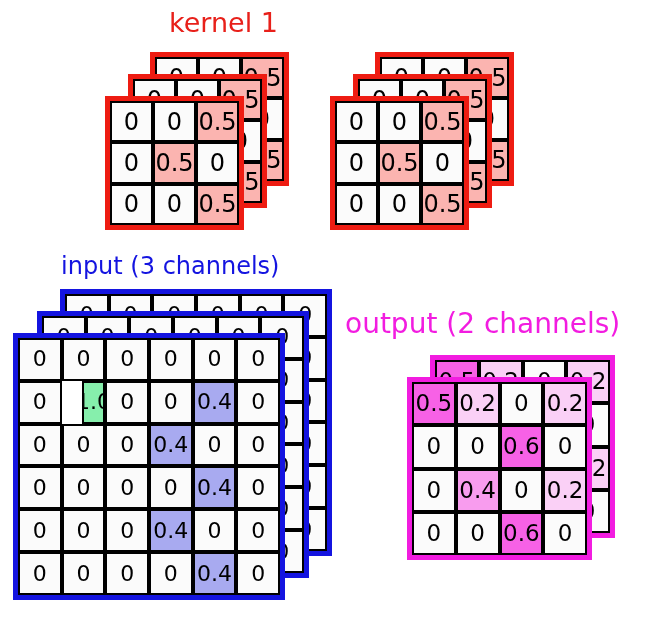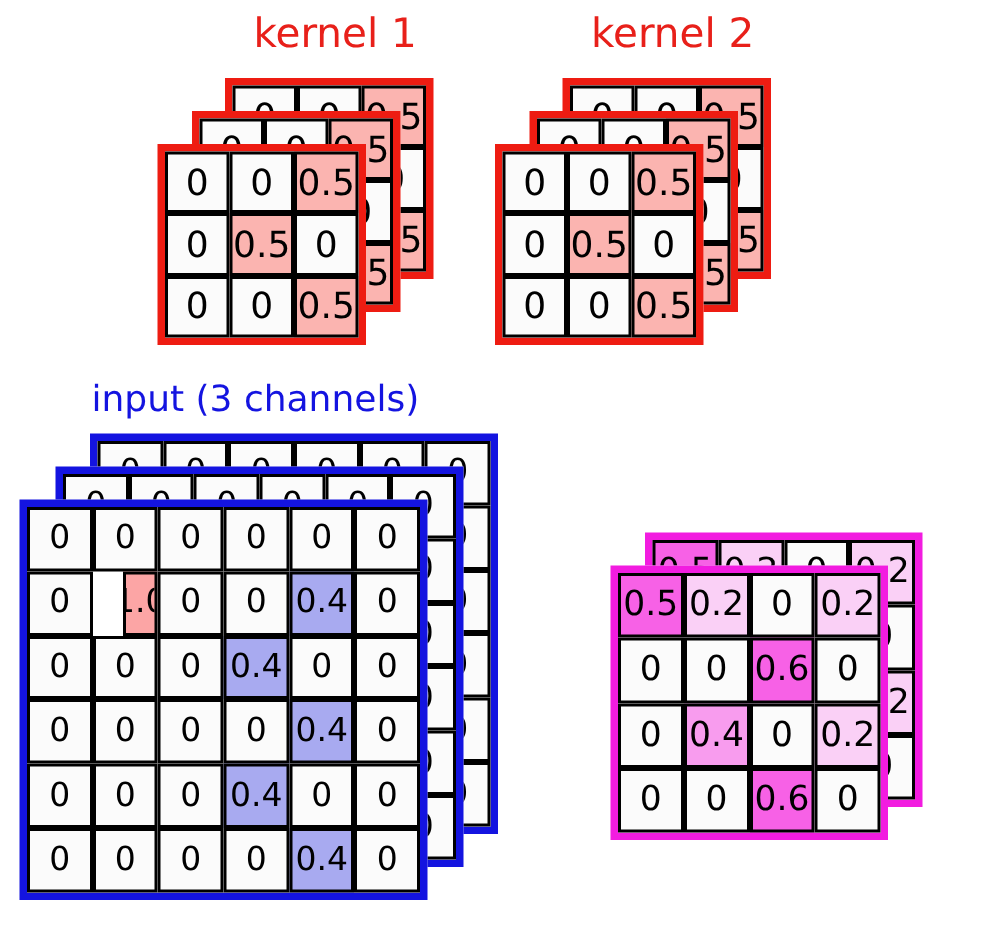--- a/index.html
+++ b/index.html
@@ -66,21 +66,21 @@
 
   
   .iplate {
     border: 5px solid #1414e0;
     grid-template-columns: repeat(6, 1fr);
     grid-template-rows: repeat(6, 1fr);
     width: 272px;
     height: 267px;
   }
   .iplate .cell { font-size: 22px; }
-  .i-hl-strong { background: #fca5a5; margin-left: 20px; }
+  .i-hl-strong { background: #86efac; margin-left: 20px; }
   .i-hl-soft   { background: #a8aaf0; }
 
   
   .oplate {
     border: 5px solid #f21ce0;
     grid-template-columns: repeat(4, 1fr);
     grid-template-rows: repeat(4, 1fr);
     width: 185px;
     height: 183px;
   }
@@ -112,21 +112,20 @@
   
   .out-back  { left: 430px; top: 355px; }
   .out-front { left: 407px; top: 377px; }
 </style>
 </head>
 <body>
 
 <div class="canvas">
 
   <div class="title title-kernel1">kernel 1</div>
-  <div class="title title-kernel2">kernel 2</div>
 
   <div class="plate kplate k1-back layer-back">
       <div class="cell">0</div>
       <div class="cell">0</div>
       <div class="cell k-hl">0.5</div>
       <div class="cell">0</div>
       <div class="cell k-hl">0.5</div>
       <div class="cell">0</div>
       <div class="cell">0</div>
       <div class="cell">0</div>
@@ -299,20 +298,21 @@
       <div class="cell">0</div>
       <div class="cell">0</div>
       <div class="cell">0</div>
       <div class="cell">0</div>
       <div class="cell">0</div>
       <div class="cell">0</div>
       <div class="cell i-hl-soft">0.4</div>
       <div class="cell">0</div>
     </div>
 
+  <div class="title title-output">output (2 channels)</div>
 
   <div class="plate oplate out-back layer-back">
       <div class="cell o-hl-strong">0.5</div>
       <div class="cell o-hl-soft">0.2</div>
       <div class="cell">0</div>
       <div class="cell o-hl-soft">0.2</div>
       <div class="cell">0</div>
       <div class="cell">0</div>
       <div class="cell o-hl-strong">0.6</div>
       <div class="cell">0</div>

